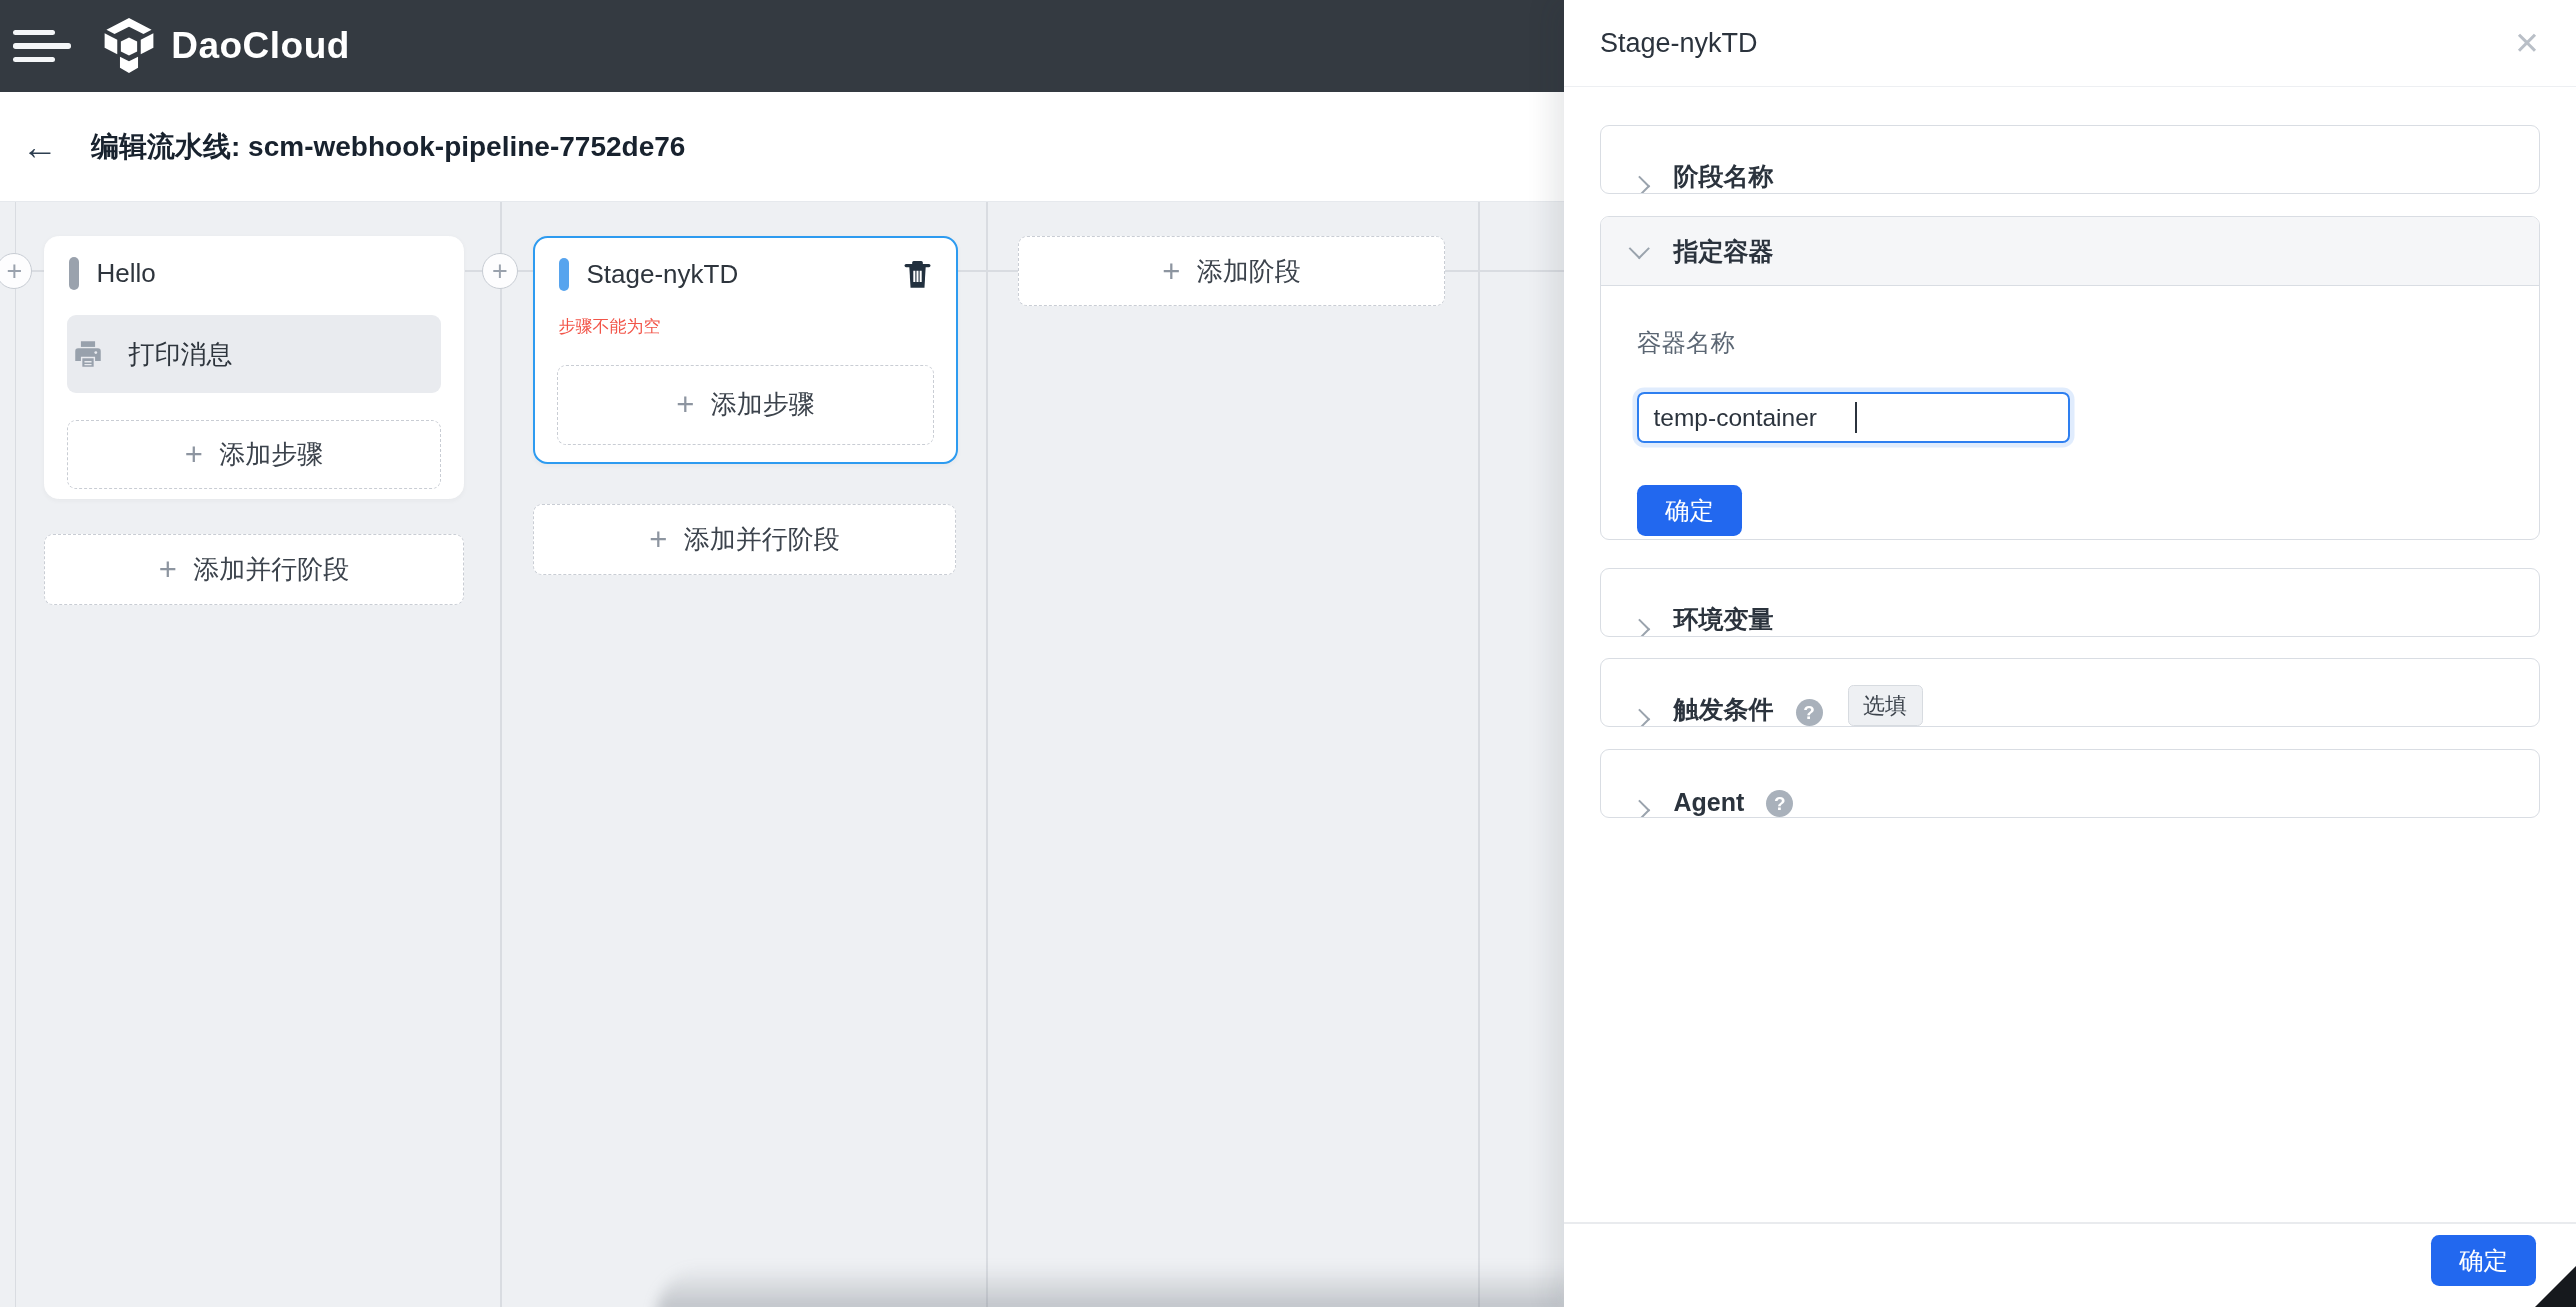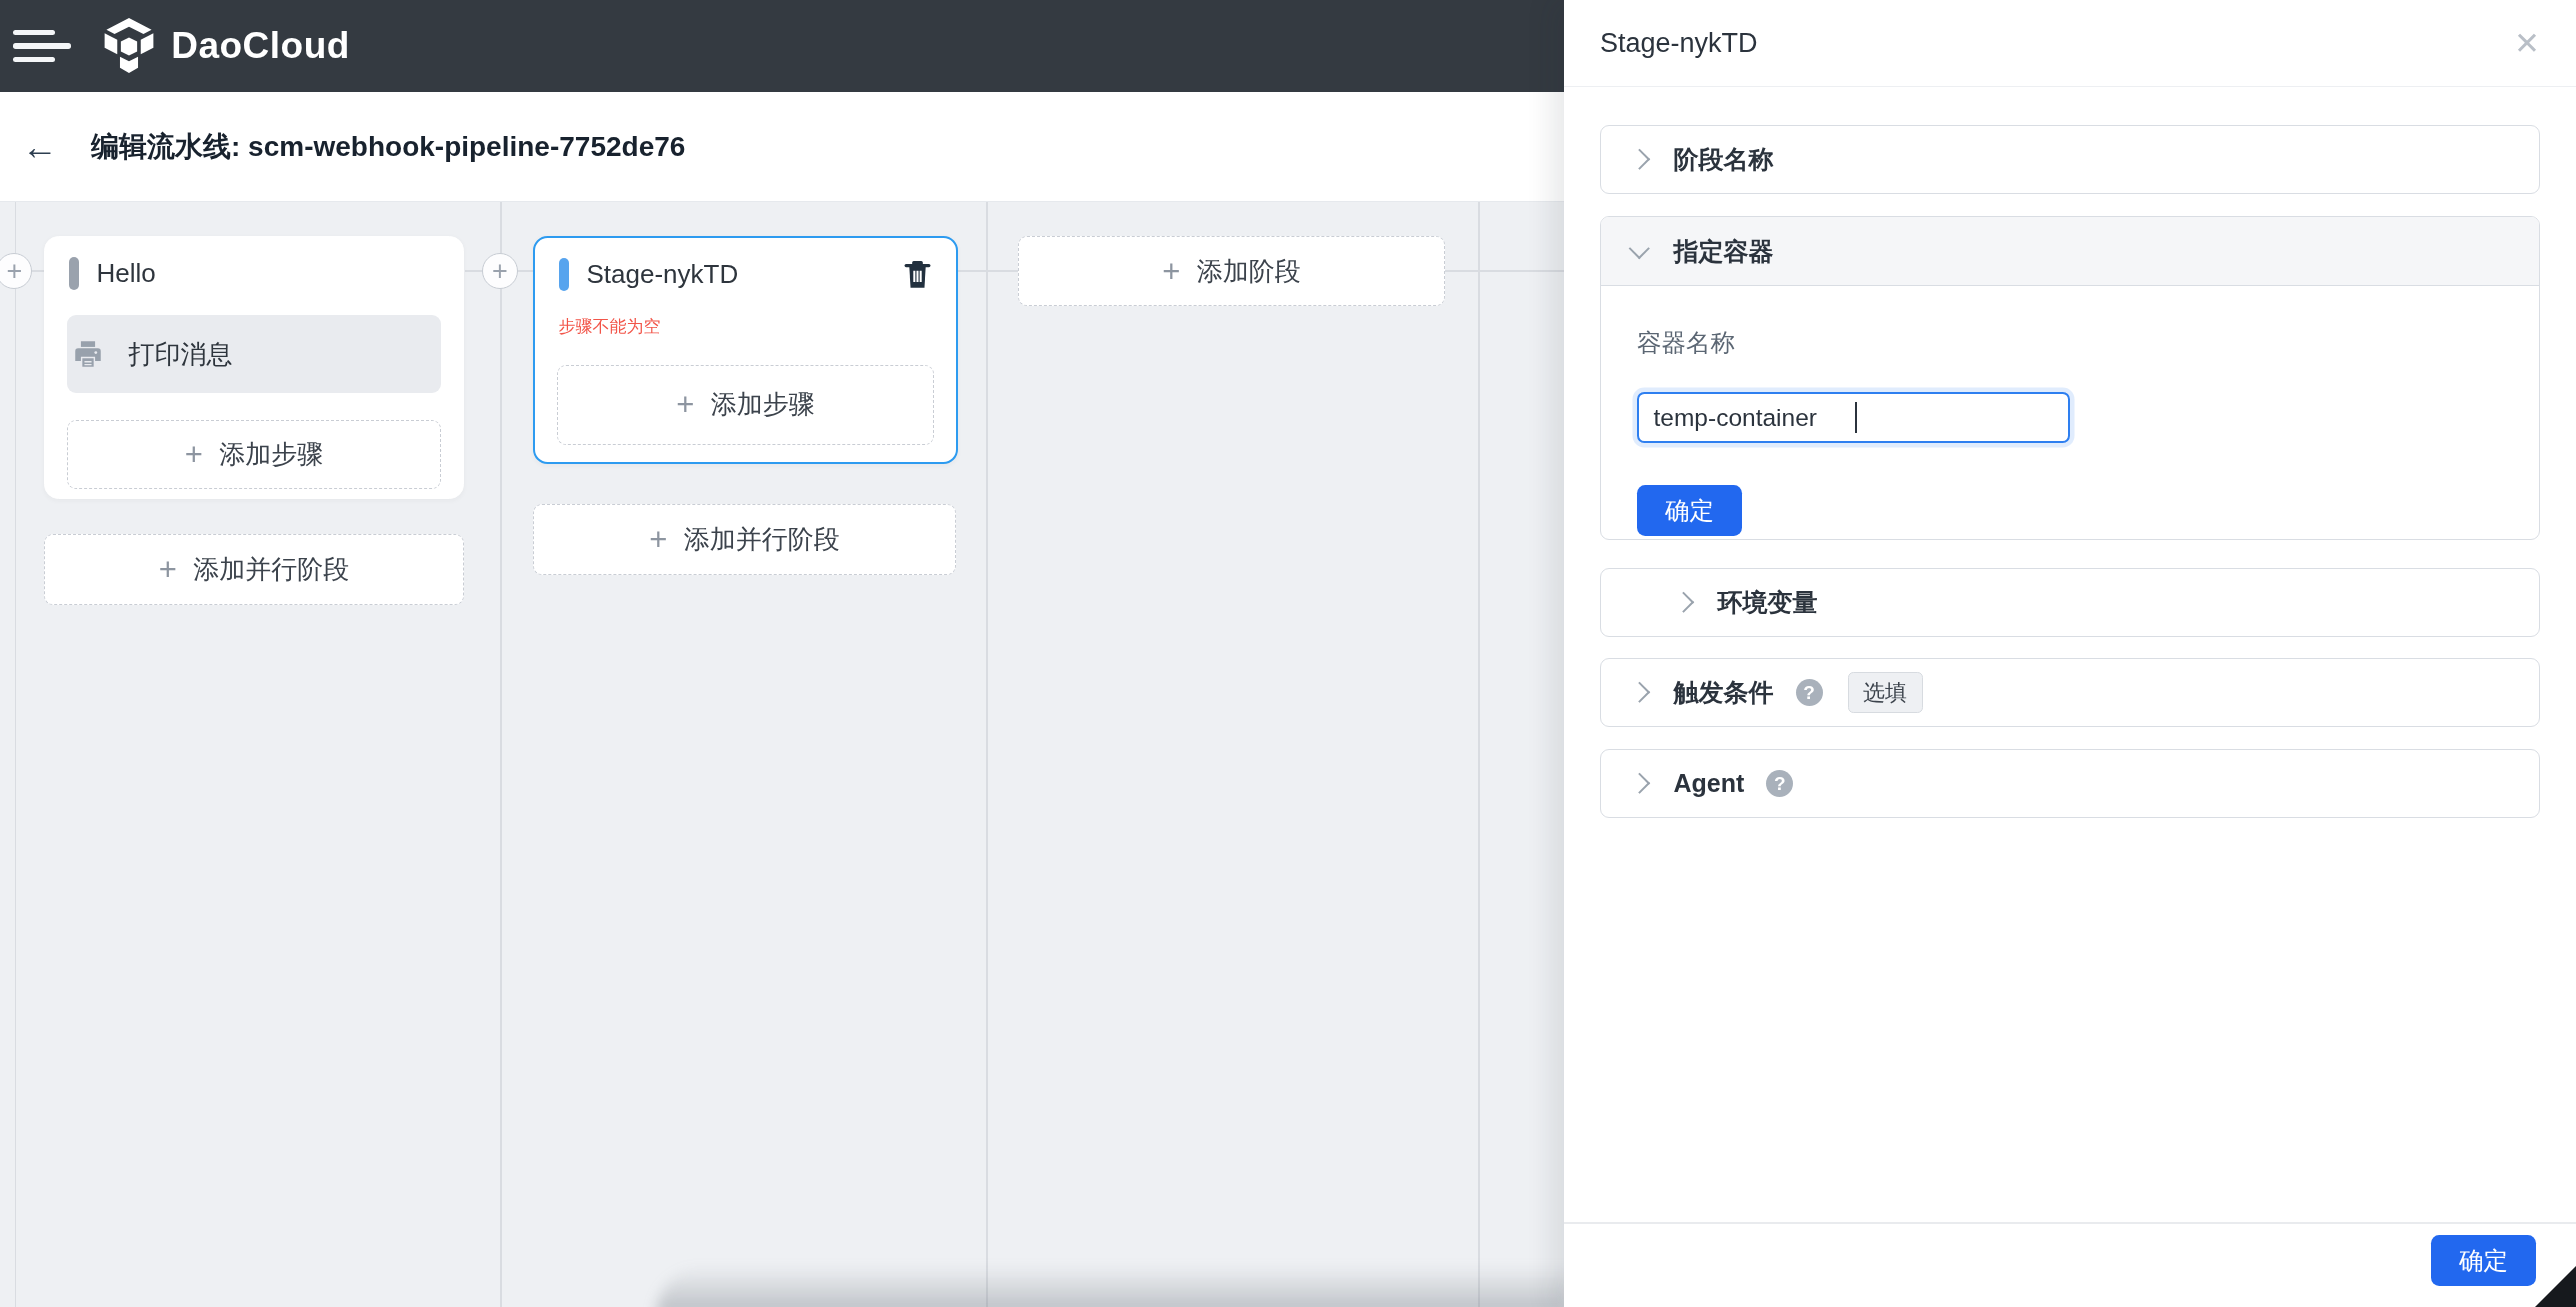--- a/index.html
+++ b/index.html
@@ -64,21 +64,21 @@
   
   .drawer { position:absolute; right:0; top:0; width:1012px; height:1308px; background:#ffffff;
             box-shadow:-12.7px 0 25px rgba(30,38,48,0.10); z-index:20; }
   .drawer-head { height:87px; display:flex; align-items:center; padding:0 36px;
                  border-bottom:1.8px solid #edeff2; }
   .drawer-title { font-size:27px; font-weight:500; color:#2b333d; }
   .drawer-close { margin-left:auto; font-size:31px; color:#b9bfc7; cursor:pointer; line-height:1; }
 
   .sec { position:absolute; left:36px; width:940px; background:#ffffff;
          border:1.8px solid #d9dde3; border-radius:9px; overflow:hidden; }
-  .sec-row { height:65px; display:flex; align-items:center; padding:0 31px; cursor:pointer; }
+  .sec-row { height:65px; display:flex; align-items:flex-end; padding:0 31px; cursor:pointer; }
   .sec-row.tall { height:100%; }
   .chev { width:14.5px; height:14.5px; border-right:2.7px solid #9aa3ad; border-bottom:2.7px solid #9aa3ad;
           flex:none; }
   .chev.right { transform:rotate(-45deg); }
   .chev.down  { transform:rotate(45deg); margin-top:-5.4px; }
   .sec-label { margin-left:27px; font-size:25px; font-weight:700; color:#2b333d; }
   .help-icon { margin-left:22px; width:27px; height:27px; border-radius:50%; background:#a9b1bb;
                color:#ffffff; font-size:19px; font-weight:700; display:flex; align-items:center;
                justify-content:center; }
   .badge { margin-left:25px; padding:4.5px 14.5px; background:#eef0f3; border:1.8px solid #d7dbe0;
@@ -235,21 +235,21 @@
       <div class="sec-body">
         <div class="field-label">容器名称</div>
         <div class="text-input">
           <span class="val">temp-container</span>
           <span class="caret"></span>
         </div>
         <button class="btn-primary sec-confirm">确定</button>
       </div>
     </div>
 
-    <div class="sec" style="top:568px;height:69px;padding-left:44px;">
+    <div class="sec" style="top:568px;height:69px;">
       <div class="sec-row tall">
         <span class="chev right"></span>
         <span class="sec-label">环境变量</span>
       </div>
     </div>
 
     <div class="sec" style="top:658px;height:69px;">
       <div class="sec-row tall">
         <span class="chev right"></span>
         <span class="sec-label">触发条件</span>

